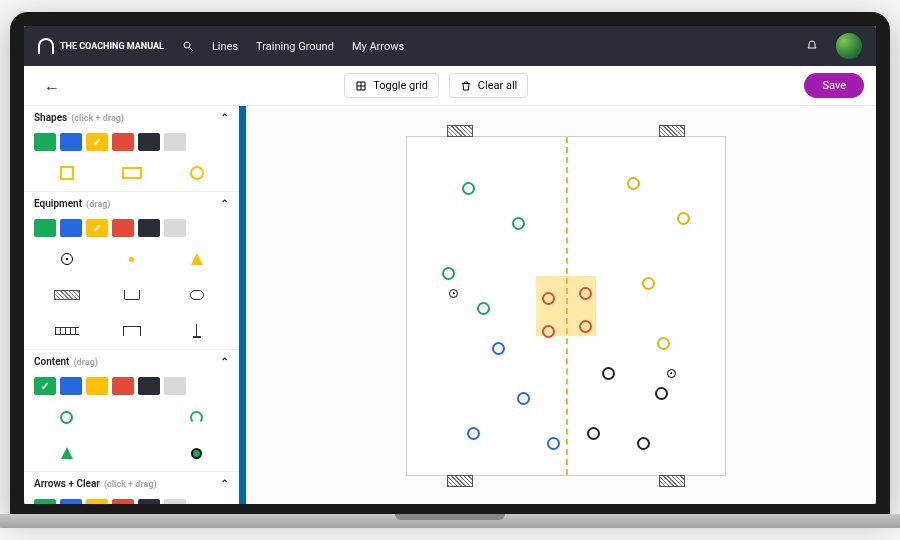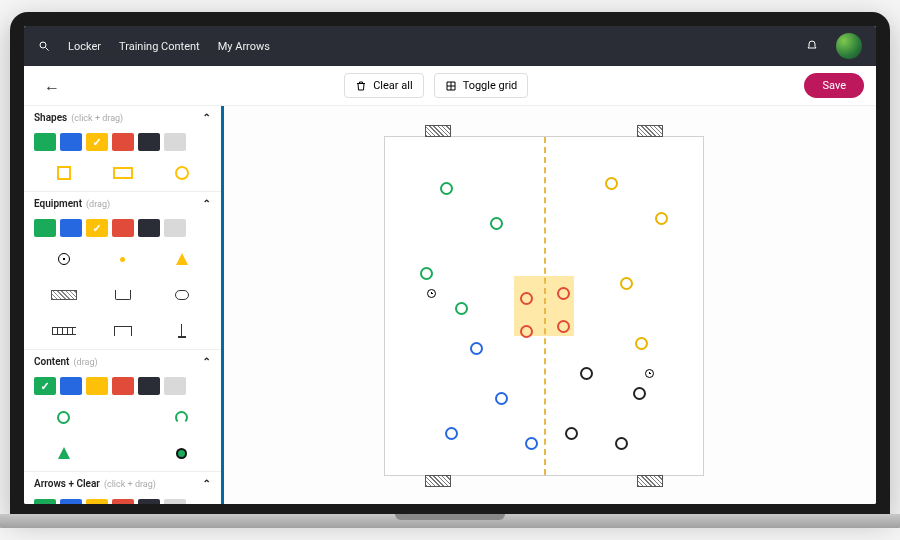--- a/index.html
+++ b/index.html
@@ -12,26 +12,26 @@
 .topbar{background:#2b2d36;height:40px;display:flex;align-items:center;padding:0 14px;color:#fff;gap:18px;font-size:11px}
 .logo{display:flex;align-items:center;gap:6px;font-weight:700;line-height:.9;font-size:9px}
 .logo-mark{width:16px;height:16px;border:2px solid #fff;border-radius:50% 50% 0 0;border-bottom:none}
 .nav-link{color:#eee;cursor:pointer}
 .tb-sp{flex:1}
 .bell{width:14px;height:14px}
 .avatar{width:26px;height:26px;border-radius:50%;background:radial-gradient(circle at 30% 30%,#7ec850,#2a7a3a 60%,#1a4a2a)}
 .toolbar{height:40px;display:flex;align-items:center;padding:0 12px;border-bottom:1px solid #eee;gap:10px;font-size:11px}
 .back{font-size:16px;color:#333;padding:0 8px;cursor:pointer}
 .tb-btn{display:flex;align-items:center;gap:6px;border:1px solid #ddd;border-radius:4px;padding:5px 10px;background:#fff;cursor:pointer;font-size:11px}
-.save{background:#be185d;color:#fff;border:none;border-radius:14px;padding:6px 18px;font-size:11px;cursor:pointer}
+.save{background:#a21caf;color:#fff;border:none;border-radius:14px;padding:6px 18px;font-size:11px;cursor:pointer}
 .main{flex:1;display:flex;overflow:hidden}
-.sidebar{width:200px;border-right:3px solid #0369a1;overflow-y:auto;background:#fff;font-size:10px}
+.sidebar{width:222px;border-right:7px solid #0369a1;overflow-y:auto;background:#fff;font-size:10px}
 .sec{border-bottom:1px solid #eee}
 .sec-h{display:flex;align-items:center;padding:6px 10px;font-weight:600;color:#222;font-size:10px;cursor:pointer}
-.sec-h .hint{font-weight:400;color:#aaa;margin-left:4px;font-size:9px}
+.sec-h .hint{font-weight:700;color:#aaa;margin-left:4px;font-size:9px}
 .sec-h .chev{margin-left:auto;font-size:10px}
 .row{display:flex;gap:4px;padding:4px 10px;flex-wrap:wrap}
 .sw{width:22px;height:18px;border-radius:2px;cursor:pointer;position:relative;display:flex;align-items:center;justify-content:center}
 .sw.sel::after{content:"✓";color:#fff;font-size:11px;font-weight:700}
 .tool-row{display:flex;padding:4px 10px}
 .tool{flex:1;height:28px;border:1px solid transparent;border-radius:3px;display:flex;align-items:center;justify-content:center;cursor:pointer}
 .sq-out{width:14px;height:14px;border:2px solid #ffc107}
 .rect-out{width:20px;height:12px;border:2px solid #ffc107}
 .circ-out{width:14px;height:14px;border:2px solid #ffc107;border-radius:50%}
 .ball{width:12px;height:12px;border:1.5px solid #000;border-radius:50%;position:relative}
@@ -63,48 +63,52 @@
 .icon-svg{width:12px;height:12px;stroke:currentColor;fill:none;stroke-width:2}
 </style>
 </head>
 <body>
 
 <div class="laptop">
 <div class="bezel">
 <div class="screen">
 
 <div class="topbar">
+  <div class="logo">
+    <span class="logo-mark"></span>
+    <span>THE COACHING MANUAL</span>
+  </div>
   <svg class="icon-svg" viewBox="0 0 24 24">
             <circle cx="10" cy="10" r="6"></circle>
             <line x1="15" y1="15" x2="21" y2="21"></line>
           </svg>
-  <span class="nav-link">Locker</span>
-  <span class="nav-link">Training Content</span>
+  <span class="nav-link">Lines</span>
+  <span class="nav-link">Training Ground</span>
   <span class="nav-link">My Arrows</span>
   <div class="tb-sp"></div>
   <svg class="bell icon-svg" viewBox="0 0 24 24">
             <path d="M6 8a6 6 0 0112 0v5l2 3H4l2-3z"></path>
           </svg>
   <div class="avatar"></div>
 </div>
 
 <div class="toolbar">
   <span class="back">←</span>
   <div class="tb-sp"></div>
   <button class="tb-btn">
     <svg class="icon-svg" viewBox="0 0 24 24">
+              <path d="M4 4h16v16H4zM4 12h16M12 4v16"></path>
+            </svg>
+    <span>Toggle grid</span>
+  </button>
+  <button class="tb-btn">
+    <svg class="icon-svg" viewBox="0 0 24 24">
               <path d="M4 7h16M9 7V4h6v3M6 7l1 13h10l1-13"></path>
             </svg>
     <span>Clear all</span>
-  </button>
-  <button class="tb-btn">
-    <svg class="icon-svg" viewBox="0 0 24 24">
-              <path d="M4 4h16v16H4zM4 12h16M12 4v16"></path>
-            </svg>
-    <span>Toggle grid</span>
   </button>
   <div class="tb-sp"></div>
   <button class="save">Save</button>
 </div>
 
 <div class="main">
 <div class="sidebar">
 
   <div class="sec">
     <div class="sec-h">

